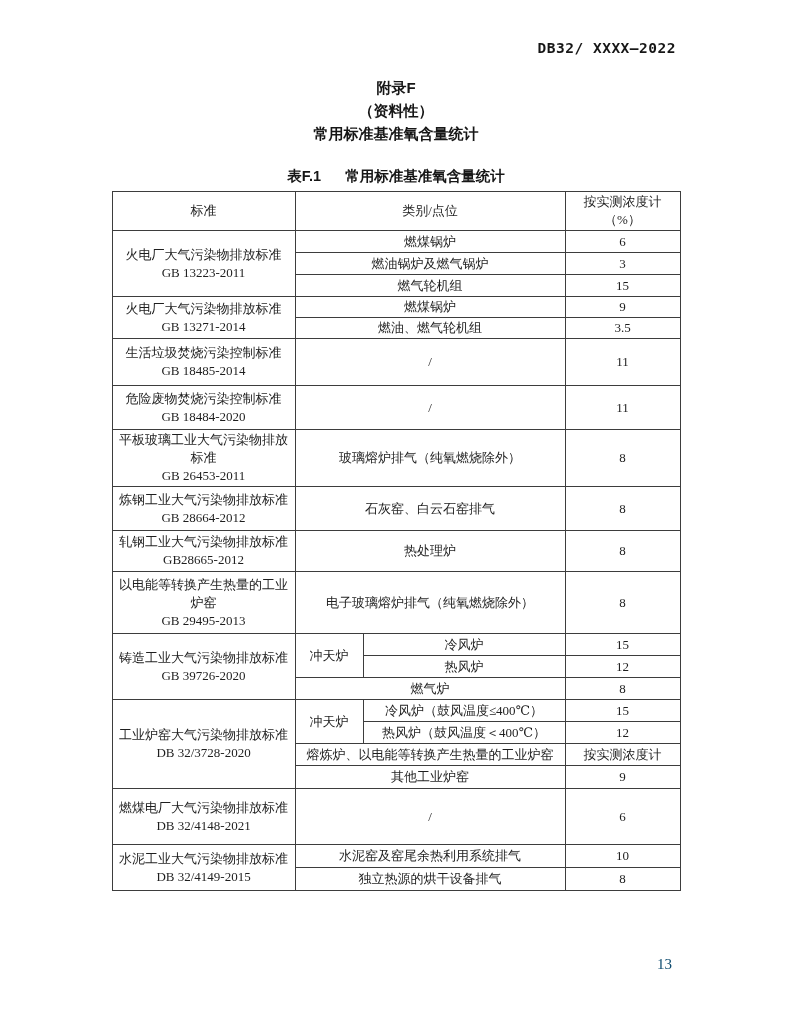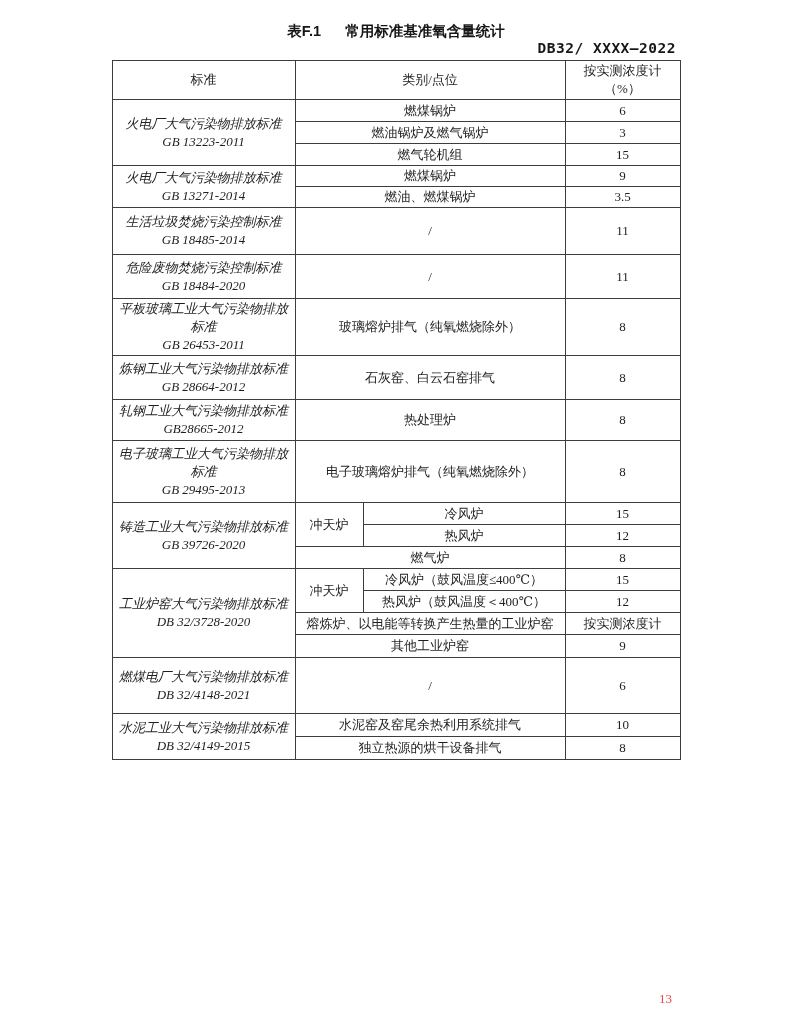--- a/index.html
+++ b/index.html
@@ -37,55 +37,60 @@
     margin-top: 22px;
     text-align: center;
     font-family: "Liberation Sans", "DejaVu Sans", sans-serif;
     font-weight: 700;
     font-size: 14.5px;
     color: #161616;
   }
   .table-caption .cap-label { margin-right: 24px; }
   table.ox-table {
     width: 568px;
-    margin: 19px auto 0 auto;
+    margin: 5px auto 0 auto;
     border-collapse: collapse;
     table-layout: fixed;
     border: 1.5px solid #2a2a2a;
   }
   table.ox-table th, table.ox-table td {
     border: 1px solid #3d3d3d;
     text-align: center;
     vertical-align: middle;
     font-size: 13px;
     line-height: 18px;
     font-weight: normal;
     padding: 1px 4px;
     color: #1e1e1e;
     overflow: hidden;
   }
-  .std-name, .std-code { display: block; line-height: 18px; font-style: italic; }
+  .std-name, .std-code { display: block; line-height: 18px; }
   tr.r21{height:21px} tr.r22{height:22px} tr.r23{height:23px}
   tr.r41{height:41px} tr.r44{height:44px} tr.r47{height:47px}
   tr.r53{height:53px} tr.r56{height:56px} tr.r62{height:62px}
   .page-number {
     position: absolute;
     right: 120px;
-    bottom: 19px;
-    font-size: 13px;
-    color: #ef4444;
+    bottom: 53px;
+    font-size: 15px;
+    color: #0c4a6e;
   }
 </style>
 </head>
 <body>
 
 <div class="page">
 
   <div class="doc-code">DB32/ XXXX—2022</div>
 
+  <div class="title-block">
+    <div>附录F</div>
+    <div>（资料性）</div>
+    <div>常用标准基准氧含量统计</div>
+  </div>
 
   <div class="table-caption">
     <span class="cap-label">表F.1</span><span>常用标准基准氧含量统计</span>
   </div>
 
   <table class="ox-table">
     <colgroup>
       <col style="width:183px">
         <col style="width:68px">
         <col style="width:202px">
@@ -119,21 +124,21 @@
 
       <tr class="r21">
         <td rowspan="2">
           <span class="std-name">火电厂大气污染物排放标准</span>
           <span class="std-code">GB 13271-2014</span>
         </td>
         <td colspan="2">燃煤锅炉</td>
         <td>9</td>
       </tr>
       <tr class="r21">
-        <td colspan="2">燃油、燃煤锅炉</td>
+        <td colspan="2">燃油、燃气轮机组</td>
         <td>3.5</td>
       </tr>
 
       <tr class="r47">
         <td>
           <span class="std-name">生活垃圾焚烧污染控制标准</span>
           <span class="std-code">GB 18485-2014</span>
         </td>
         <td colspan="2">/</td>
         <td>11</td>
@@ -170,21 +175,21 @@
         <td>
           <span class="std-name">轧钢工业大气污染物排放标准</span>
           <span class="std-code">GB28665-2012</span>
         </td>
         <td colspan="2">热处理炉</td>
         <td>8</td>
       </tr>
 
       <tr class="r62">
         <td>
-          <span class="std-name">电子玻璃工业大气污染物排放标准</span>
+          <span class="std-name">以电能等转换产生热量的工业炉窑</span>
           <span class="std-code">GB 29495-2013</span>
         </td>
         <td colspan="2">电子玻璃熔炉排气（纯氧燃烧除外）</td>
         <td>8</td>
       </tr>
 
       <tr class="r22">
         <td rowspan="3">
           <span class="std-name">铸造工业大气污染物排放标准</span>
           <span class="std-code">GB 39726-2020</span>

